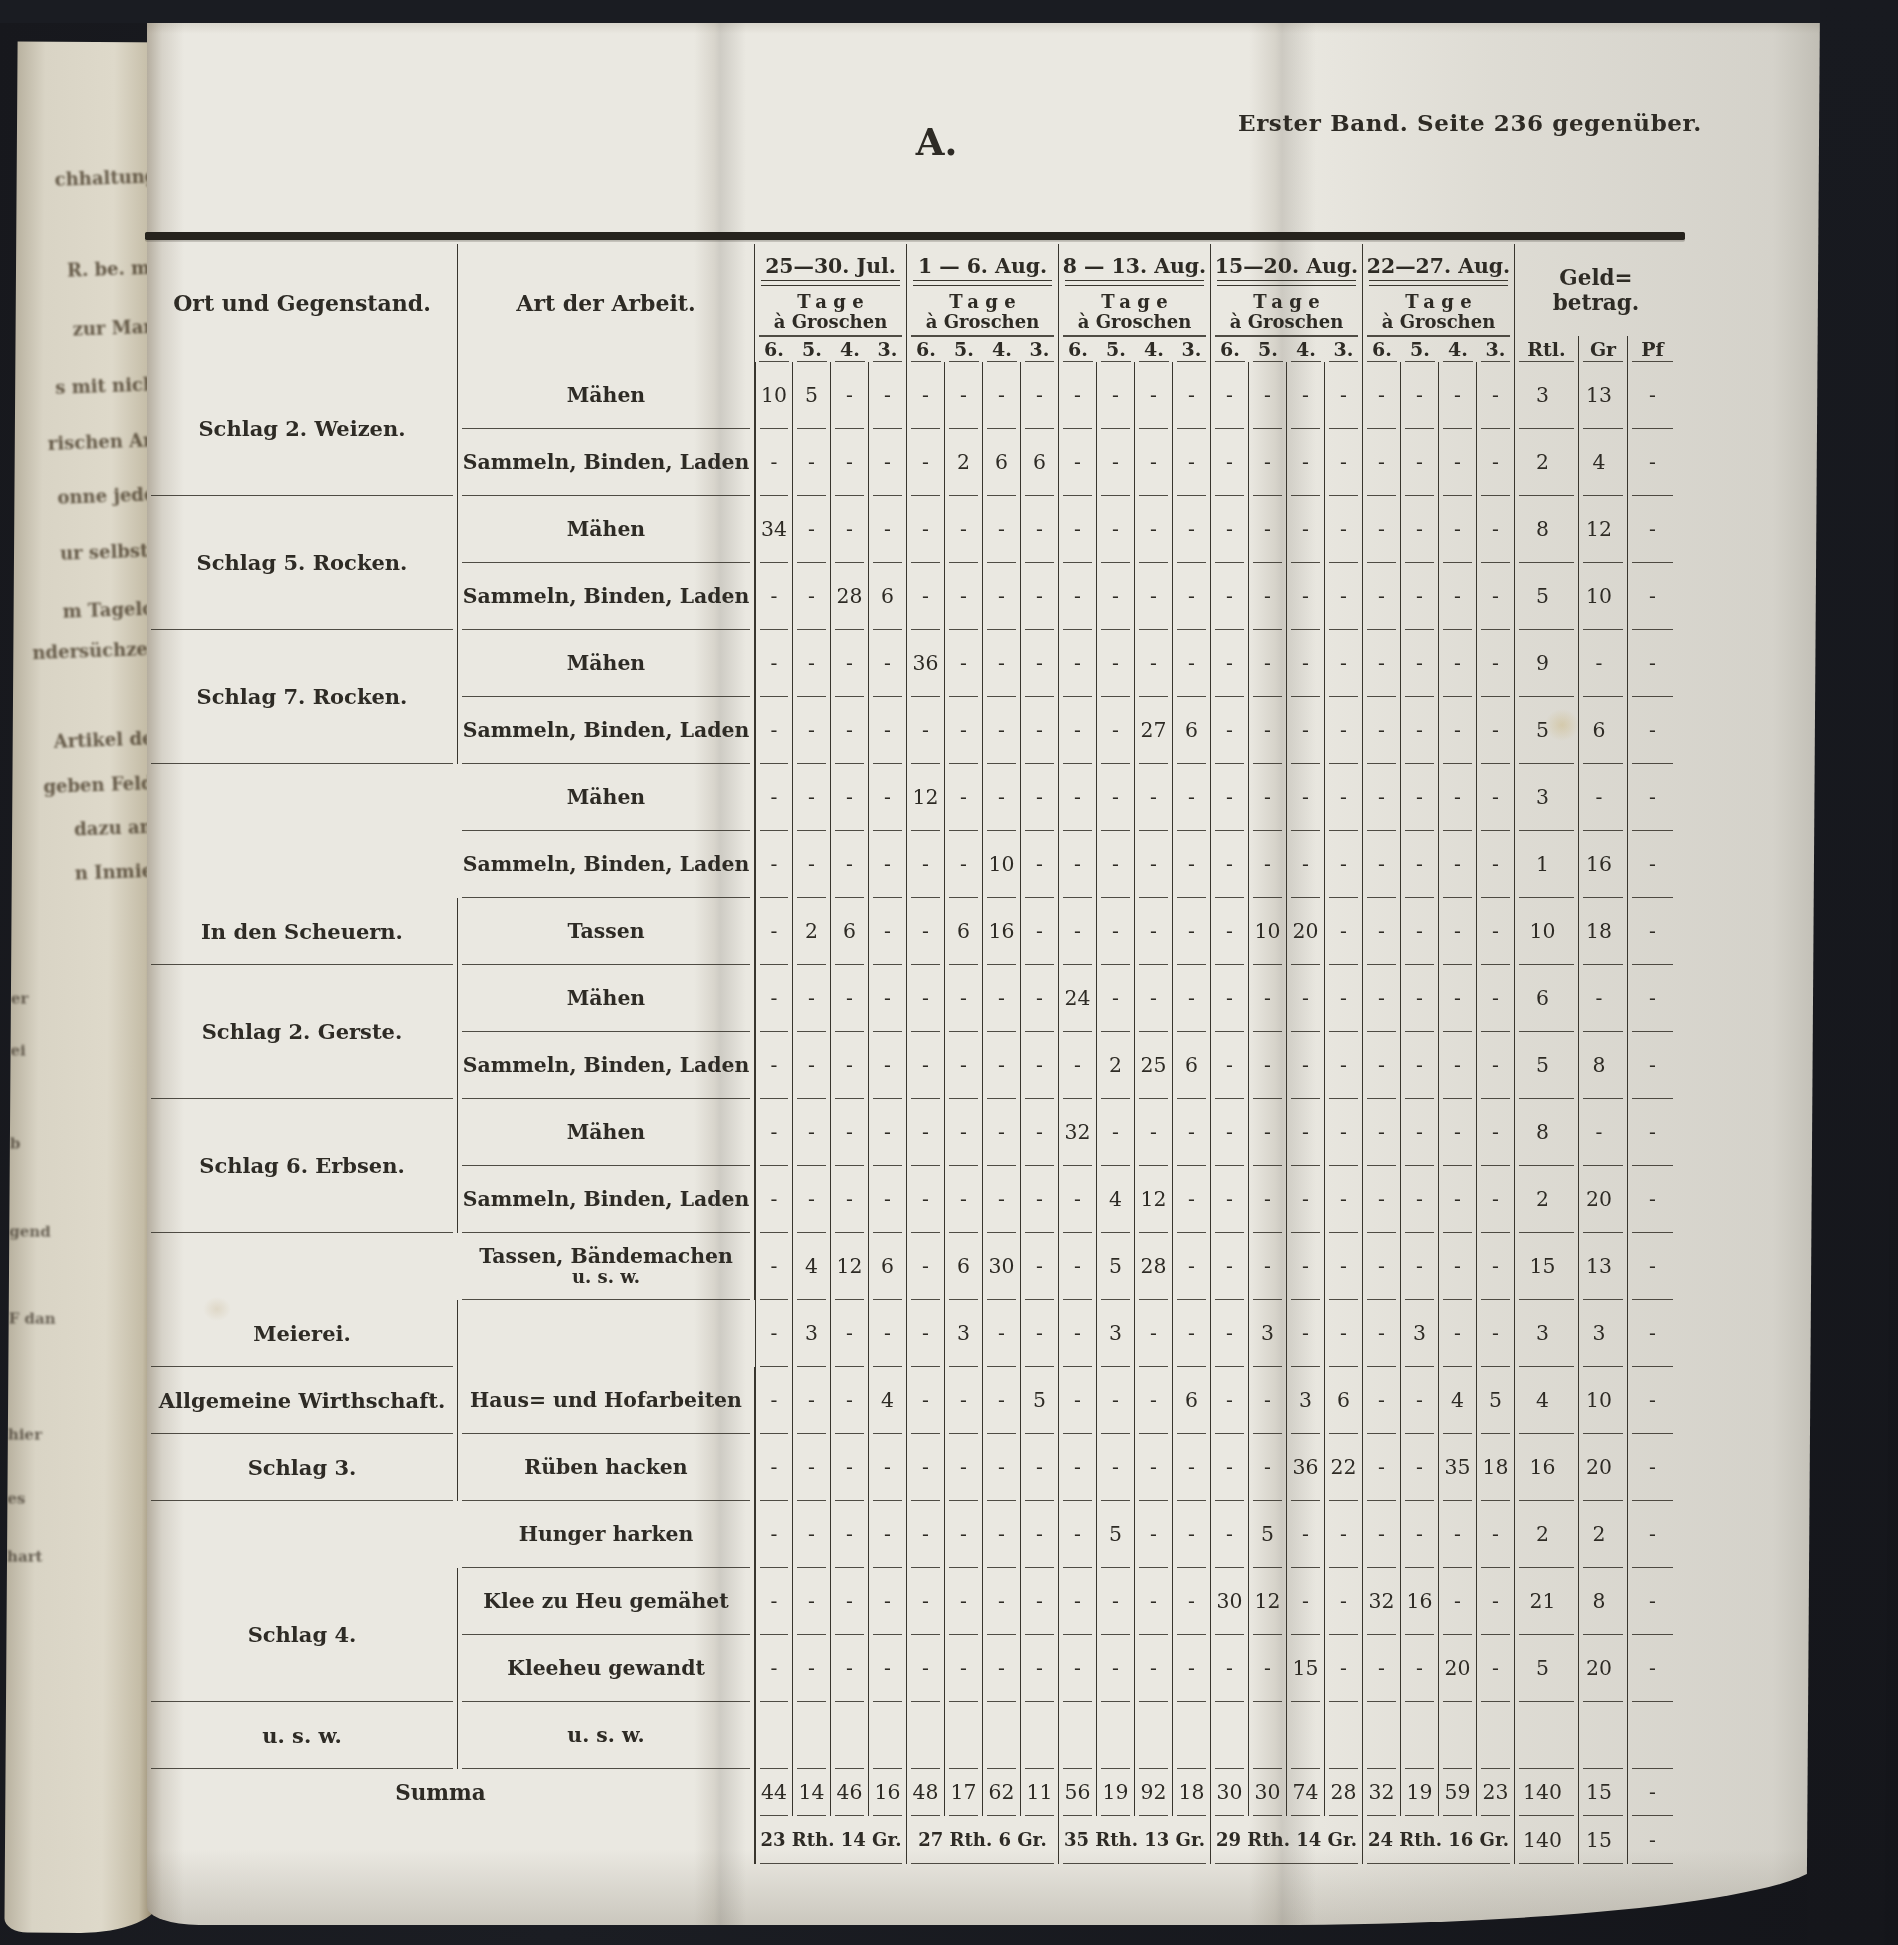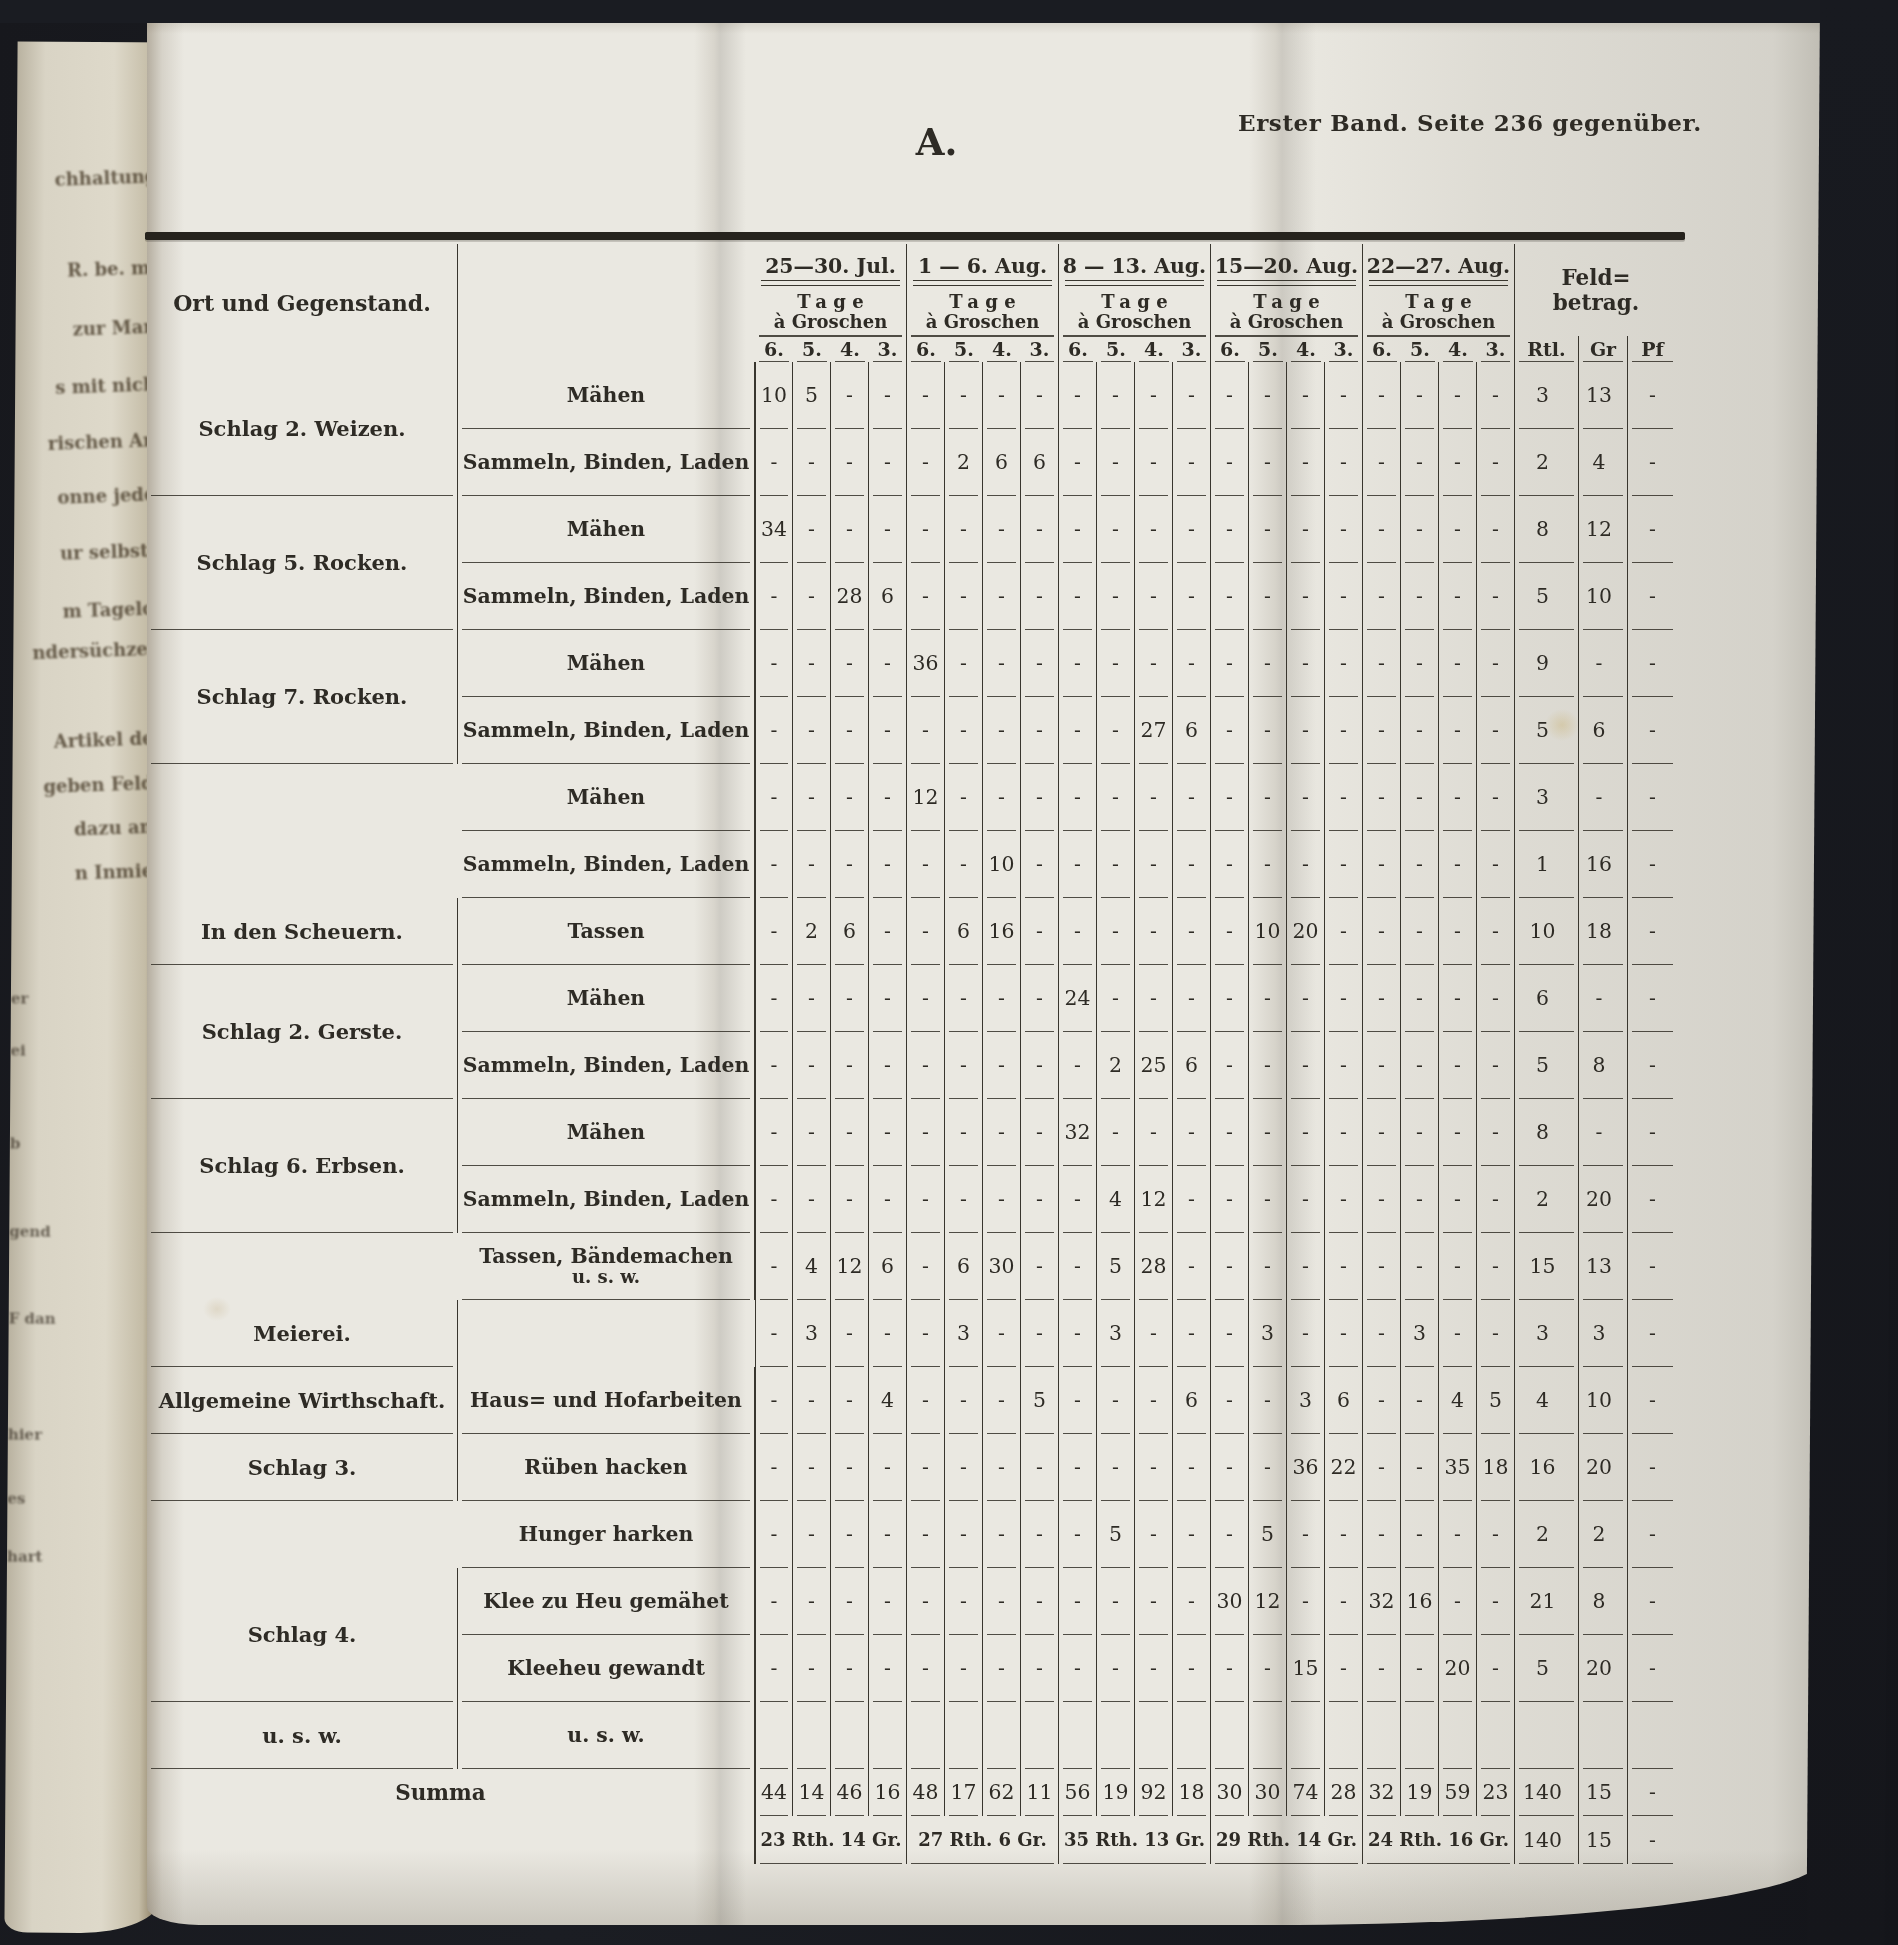--- a/index.html
+++ b/index.html
@@ -99,20 +99,21 @@
 
   <div class="page">
     <span class="corner-note" style="position:absolute;left:1091px;top:88px;">Erster Band.  Seite 236 gegenüber.</span>
     <span style="position:absolute;left:749px;top:99px;width:81px;text-align:center;font-size:37px;font-weight:700;">A.</span>
   </div>
 
   <div class="top-rule"></div>
 
   <div id="grid">
       <div class="h ort-h" style="grid-area: 1 / 1 / 4;">Ort und Gegenstand.</div>
+      <div class="h art-h" style="grid-area: 1 / 2 / 4;">Art der Arbeit.</div>
       <div class="wk-label" style="grid-area: 1 / 3 / auto / 7;">25—30. Jul.</div>
       <div class="wk-tage bl" style="grid-area: 2 / 3 / auto / 7;">
         <div class="t1">Tage</div>
         <div class="t2">à Groschen</div>
       </div>
       <div class="rate bl" style="grid-area: 3 / 3;">6.</div>
       <div class="rate bl" style="grid-area: 3 / 4;">5.</div>
       <div class="rate bl" style="grid-area: 3 / 5;">4.</div>
       <div class="rate bl wb" style="grid-area: 3 / 6;">3.</div>
       <div class="wk-label" style="grid-area: 1 / 7 / auto / 11;">1 — 6. Aug.</div>
@@ -145,21 +146,21 @@
       <div class="wk-label" style="grid-area: 1 / 19 / auto / 23;">22—27. Aug.</div>
       <div class="wk-tage bl" style="grid-area: 2 / 19 / auto / 23;">
         <div class="t1">Tage</div>
         <div class="t2">à Groschen</div>
       </div>
       <div class="rate bl" style="grid-area: 3 / 19;">6.</div>
       <div class="rate bl" style="grid-area: 3 / 20;">5.</div>
       <div class="rate bl" style="grid-area: 3 / 21;">4.</div>
       <div class="rate bl wb" style="grid-area: 3 / 22;">3.</div>
       <div class="geld-h" style="grid-area: 1 / 23 / 3 / 26;">
-        <div>Feld=</div>
+        <div>Geld=</div>
         <div>betrag.</div>
       </div>
       <div class="unit bl u0" style="grid-area: 3 / 23;">Rtl.</div>
       <div class="unit bl u1" style="grid-area: 3 / 24;">Gr</div>
       <div class="unit bl u2" style="grid-area: 3 / 25;">Pf</div>
       <div class="ort bl" style="grid-area: 4 / 1 / 6;">Schlag 2.  Weizen.</div>
       <div class="ort bl" style="grid-area: 6 / 1 / 8;">Schlag 5.  Rocken.</div>
       <div class="ort bl" style="grid-area: 8 / 1 / 10;">Schlag 7.  Rocken.</div>
       <div class="ort bl" style="grid-area: 12 / 1 / 13;">In den Scheuern.</div>
       <div class="ort bl" style="grid-area: 13 / 1 / 15;">Schlag 2.  Gerste.</div>

